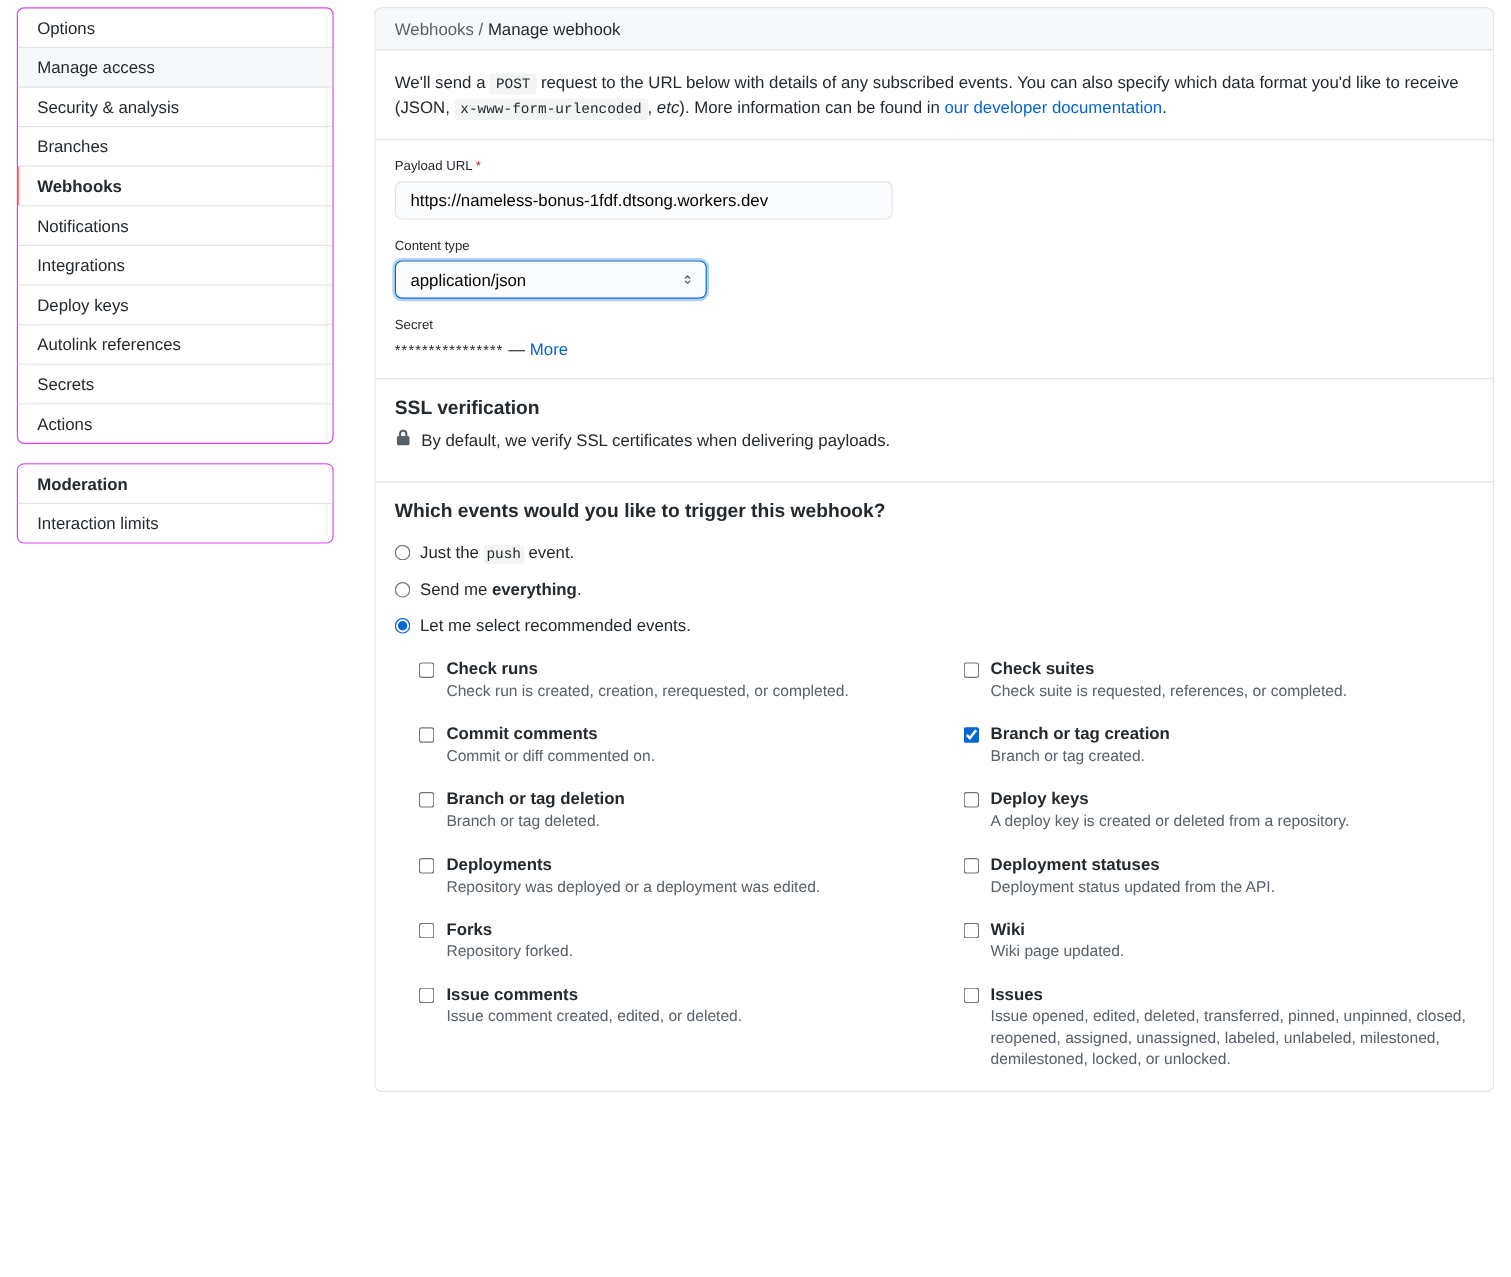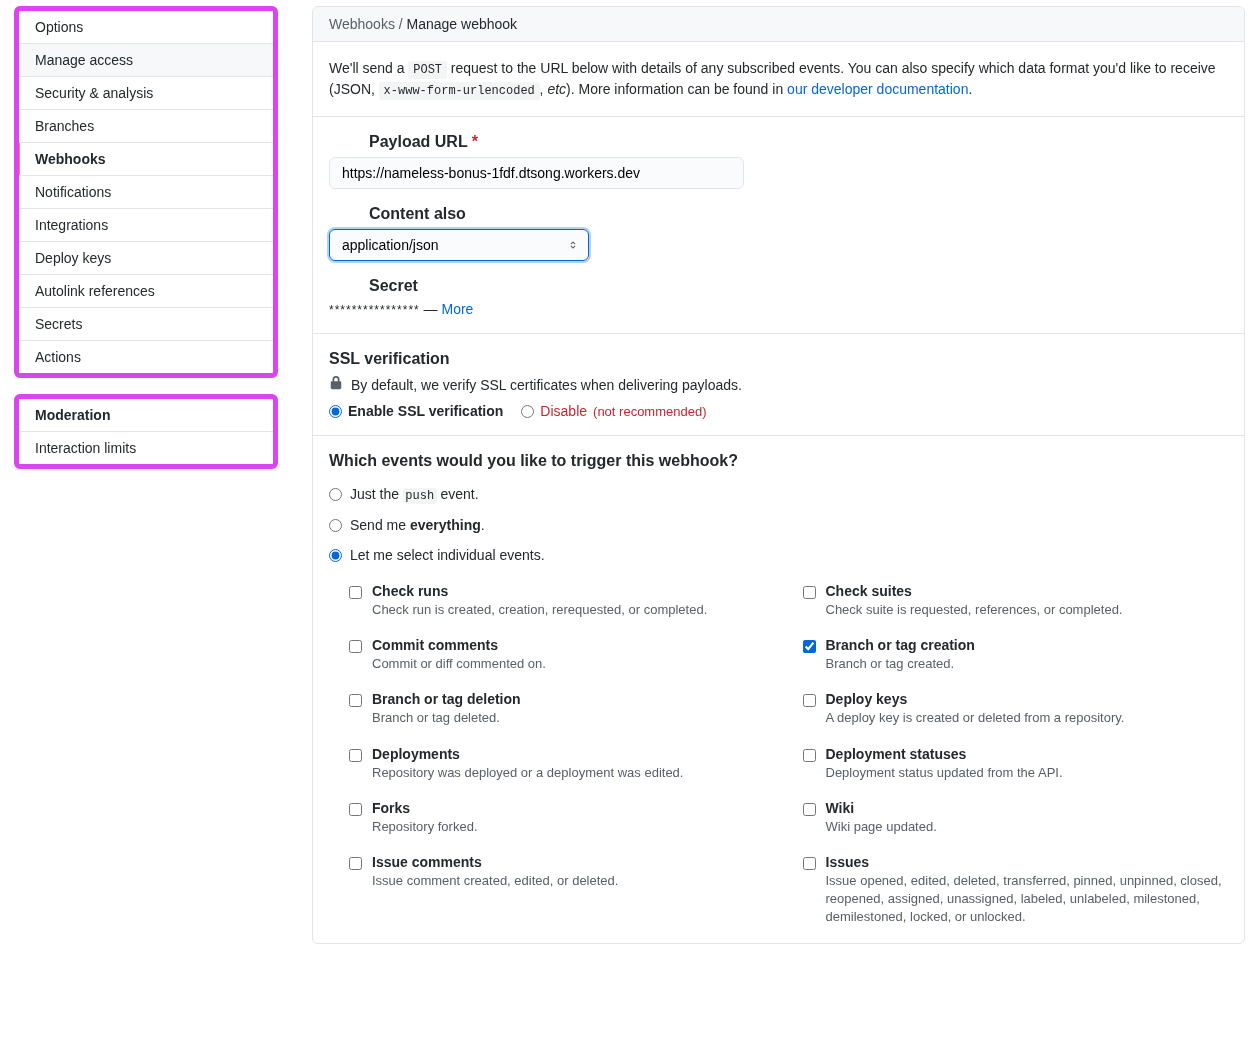--- a/index.html
+++ b/index.html
@@ -9,21 +9,21 @@
   color: #24292e;
   background: #fff;
   display: flex;
   padding: 6px 14px 14px 14px;
   gap: 34px;
   align-items: flex-start;
   min-width: 1180px;
 }
 .sidebar { width: 264px; flex: none; }
 .menu {
-  border: 5px solid #d946ef;
+  border: 1px solid #d946ef;
   border-radius: 6px;
   margin-bottom: 16px;
   overflow: hidden;
 }
 .menu-item {
   display: block;
   padding: 8px 16px;
   border-bottom: 1px solid #e1e4e8;
   text-decoration: none;
   color: #24292e;
@@ -69,21 +69,21 @@
 .box-section:last-child { border-bottom: none; }
 .desc { color: #24292e; line-height: 1.5; }
 .desc code {
   font-family: SFMono-Regular, Consolas, "Liberation Mono", Menlo, monospace;
   font-size: 12px;
   background: rgba(27,31,35,0.05);
   padding: 0.2em 0.4em;
   border-radius: 3px;
 }
 .link { color: #0366d6; text-decoration: none; cursor: pointer; }
-.form-label { font-weight: 700; display: block; margin-bottom: 6px; color: #24292e; font-size: 16px; margin-left: 40px; }
+.form-label { font-weight: 400; display: block; margin-bottom: 6px; color: #24292e; font-size: 11px; }
 .form-label .req { color: #cb2431; }
 .text-input {
   width: 415px;
   max-width: 100%;
   font-size: 14px;
   padding: 5px 12px;
   border: 1px solid #e1e4e8;
   border-radius: 6px;
   background: #fafbfc;
   line-height: 20px;
@@ -183,21 +183,21 @@
     <div class="box-section">
       <div>
         <label class="form-label">
           <span>Payload URL</span>
           <span class="req">*</span>
         </label>
         <input type="text" class="text-input" value="https://nameless-bonus-1fdf.dtsong.workers.dev" style="">
       </div>
 
       <div class="field-group">
-        <label class="form-label">Content also</label>
+        <label class="form-label">Content type</label>
         <div class="select-wrap">
           <select class="select">
             <option selected="">application/json</option>
           </select>
           <span class="select-chevron">
             <svg viewBox="0 0 16 16" width="12" height="12" fill="#586069">
                 <path d="M4.7 6.3L8 3l3.3 3.3-1 1L8 5 5.7 7.3zM4.7 9.7l1-1L8 11l2.3-2.3 1 1L8 13z"></path>
               </svg>
           </span>
         </div>
@@ -213,49 +213,38 @@
 
     <div class="box-section">
       <div class="section-title">SSL verification</div>
       <div class="lock-row">
         <span>
           <svg viewBox="0 0 16 16" width="14" height="14" fill="#586069">
               <path d="M4 6V4a4 4 0 118 0v2h.5A1.5 1.5 0 0114 7.5v6A1.5 1.5 0 0112.5 15h-9A1.5 1.5 0 012 13.5v-6A1.5 1.5 0 013.5 6H4zm2 0h4V4a2 2 0 10-4 0v2z"></path>
             </svg>
         </span>
         <span>By default, we verify SSL certificates when delivering payloads.</span>
-      </div>
-      <div class="radio-row">
-        <label class="radio-opt bold">
-          <input type="radio" name="ssl" checked="" style="">
-          <span>Enable SSL verification</span>
-        </label>
-        <label class="radio-opt">
-          <input type="radio" name="ssl" style="">
-          <span class="text-danger">Disable</span>
-          <span class="text-danger" style="font-size:13px;">(not recommended)</span>
-        </label>
       </div>
     </div>
 
     <div class="box-section" style="border-bottom:none;">
       <div class="subhead">Which events would you like to trigger this webhook?</div>
 
       <div class="trigger-radios">
         <label>
           <input type="radio" name="trigger" style="">
           <span><span>Just the </span><code>push</code><span> event.</span></span>
         </label>
         <label>
           <input type="radio" name="trigger" style="">
           <span><span>Send me </span><strong>everything</strong><span>.</span></span>
         </label>
         <label>
           <input type="radio" name="trigger" checked="" style="">
-          <span>Let me select individual events.</span>
+          <span>Let me select recommended events.</span>
         </label>
       </div>
 
       <div class="events-grid" id="events-grid">
           <div class="event-item">
             <input type="checkbox" style="">
             <div class="event-text">
               <div class="event-title">Check runs</div>
               <div class="event-desc">Check run is created, creation, rerequested, or completed.</div>
             </div>

